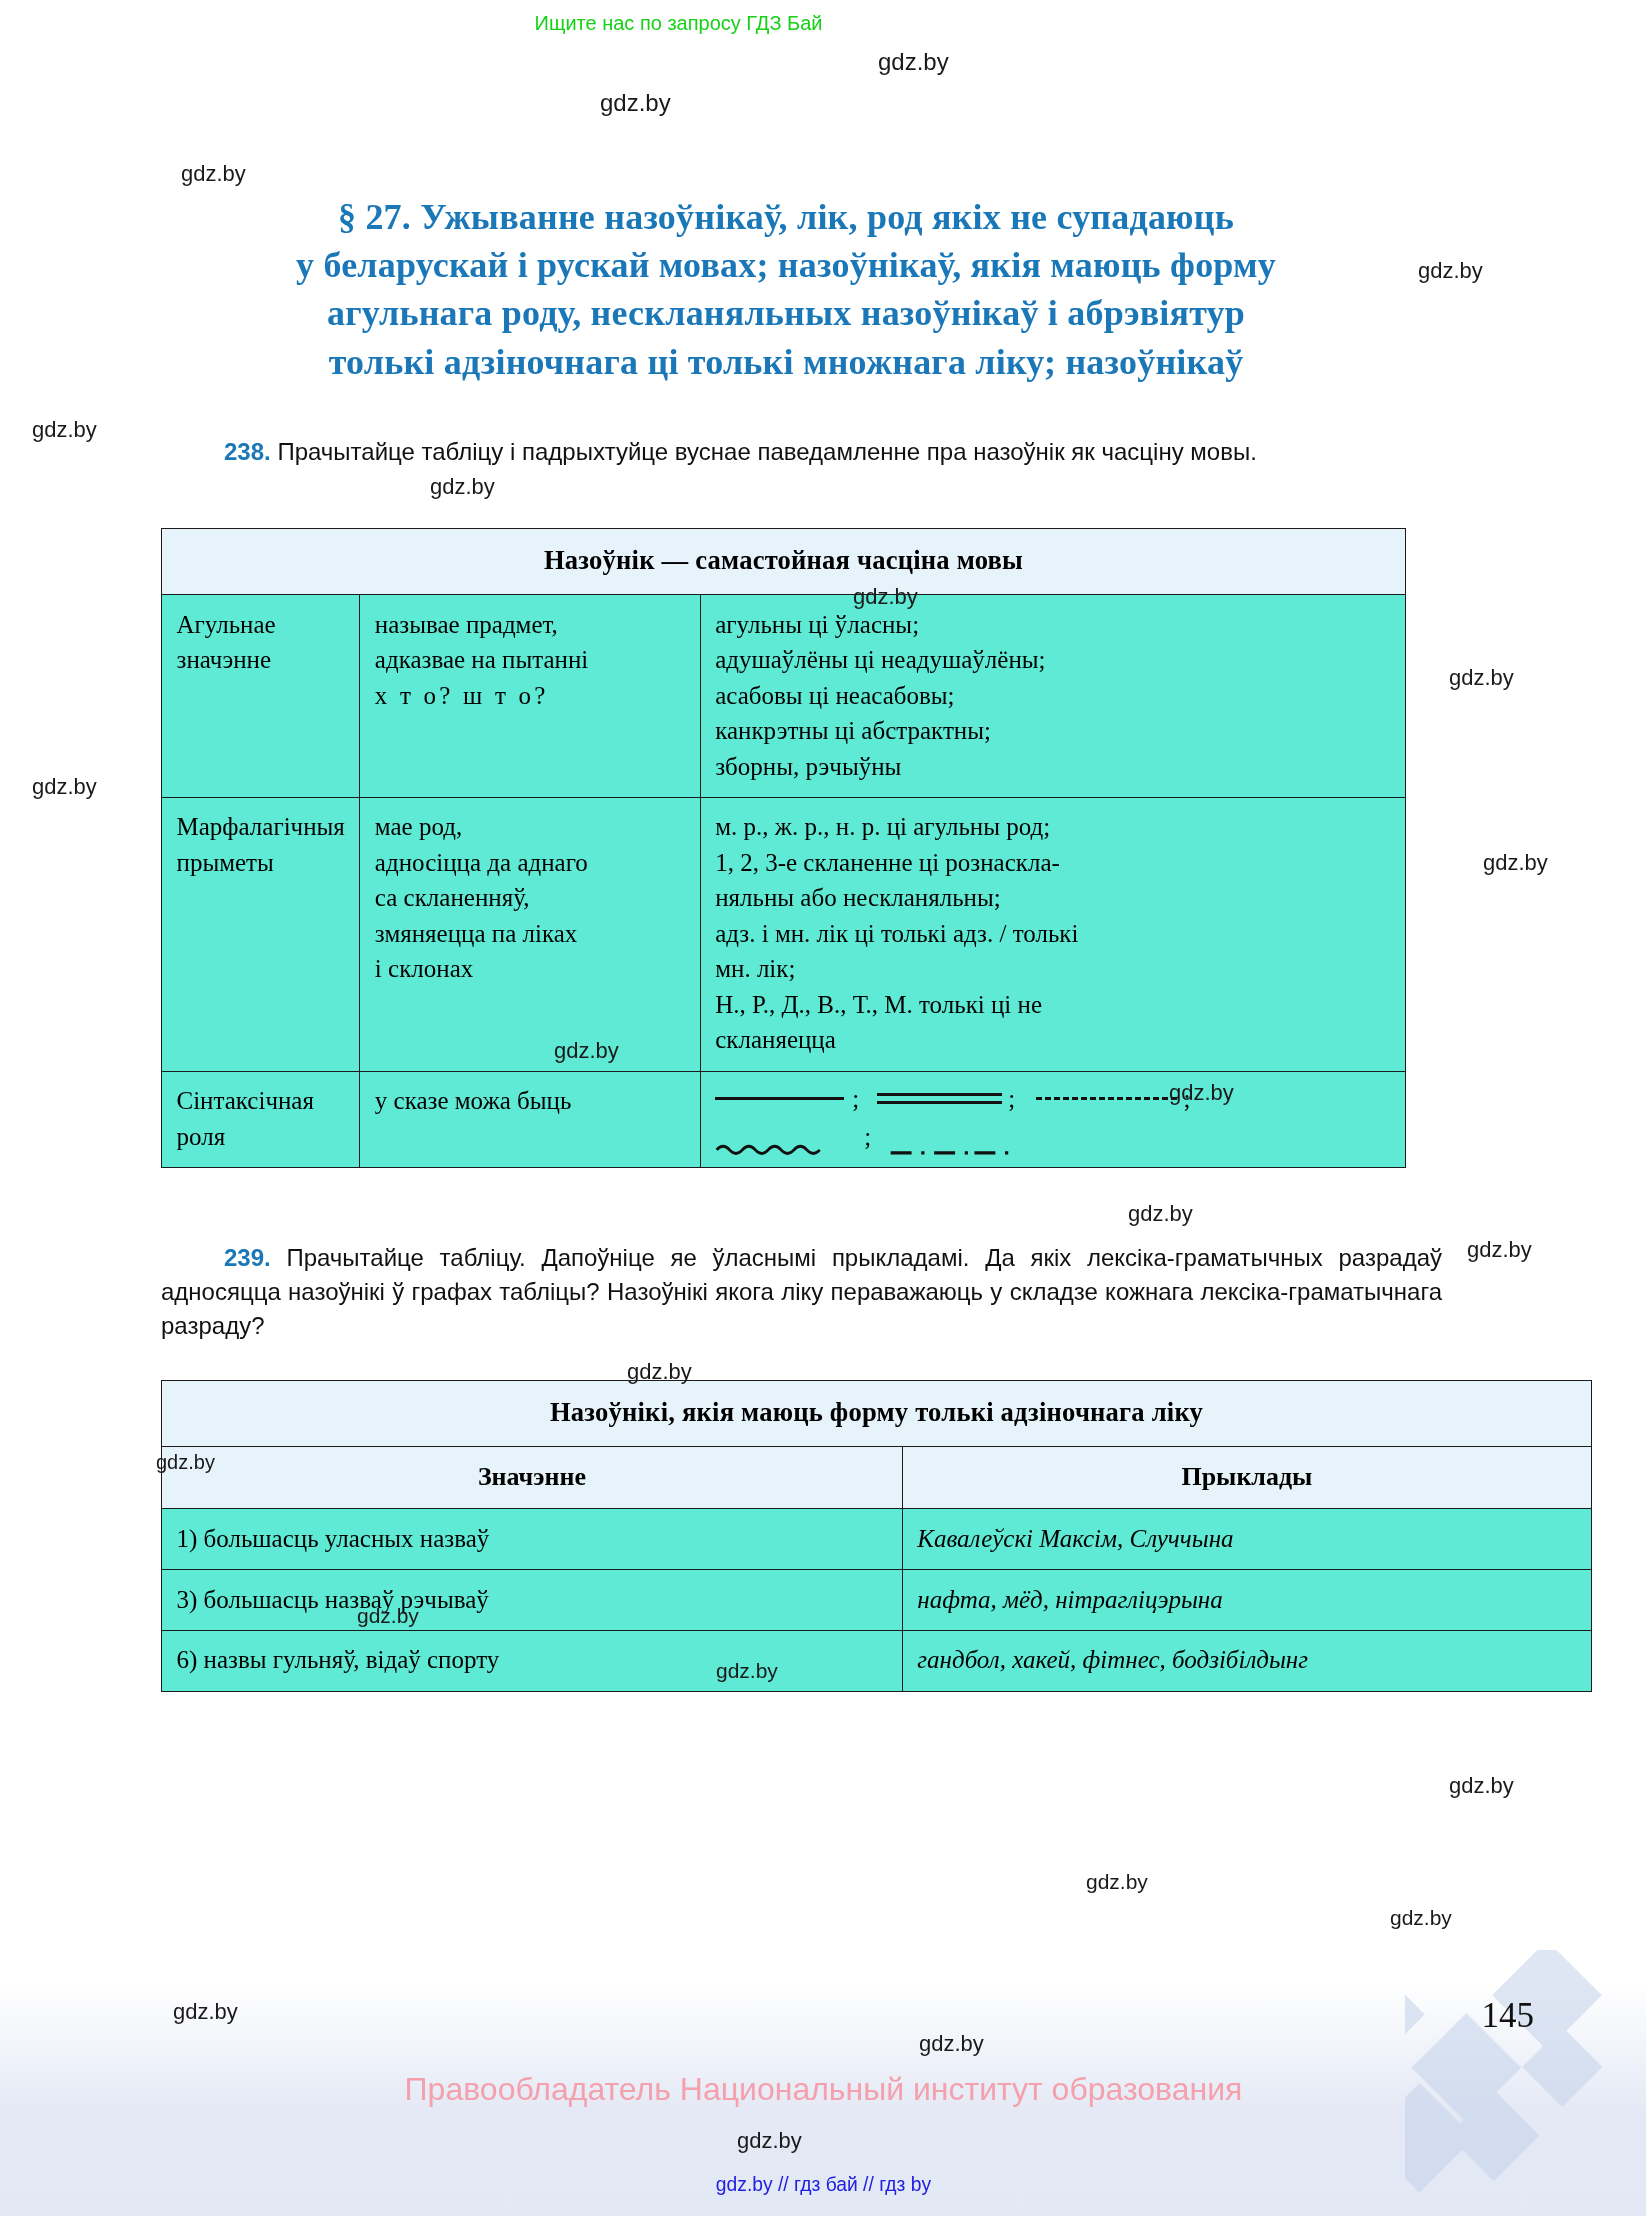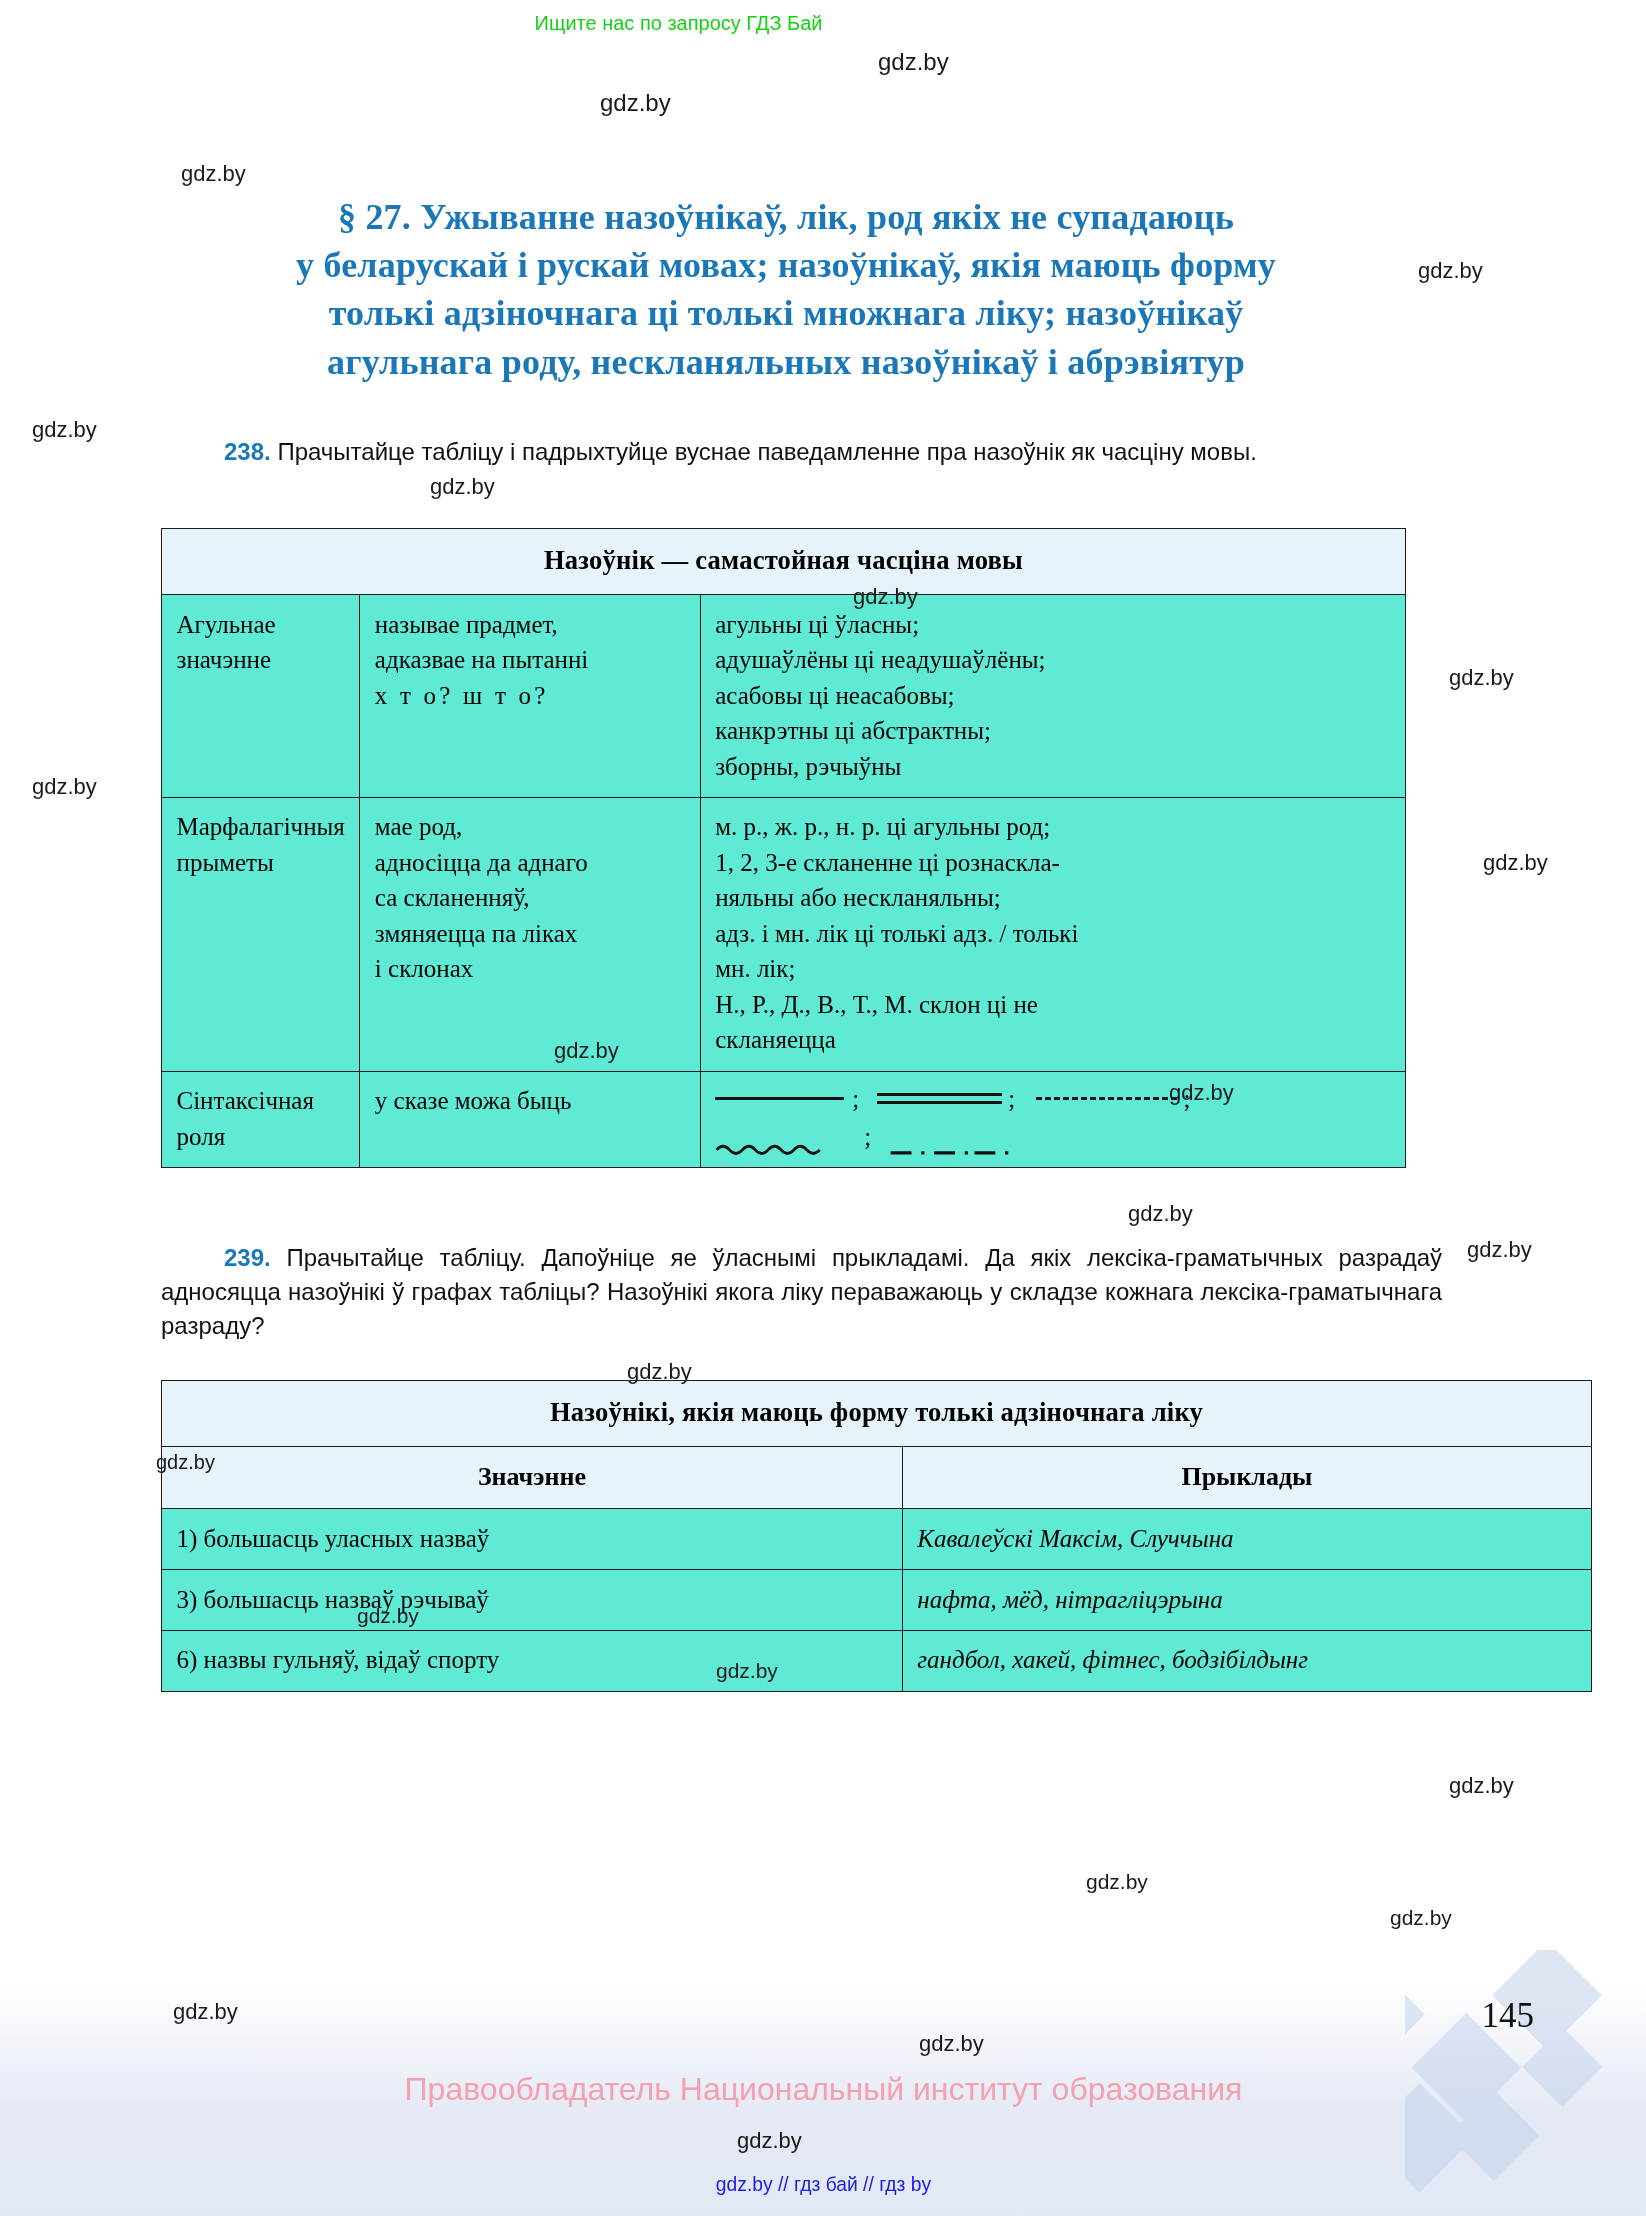--- a/index.html
+++ b/index.html
@@ -198,22 +198,22 @@
 
 <div id="top-banner">
   <span class="bnr">Ищите нас по запросу ГДЗ Бай</span>
 </div>
 
 <div id="page">
 
   <div id="section-heading">
     <span class="ln l1">§ 27. Ужыванне назоўнікаў, лік, род якіх не супадаюць</span>
     <span class="ln">у беларускай і рускай мовах; назоўнікаў, якія маюць форму</span>
+    <span class="ln">агульнага роду, нескланяльных назоўнікаў і абрэвіятур</span>
     <span class="ln">толькі адзіночнага ці толькі множнага ліку; назоўнікаў</span>
-    <span class="ln">агульнага роду, нескланяльных назоўнікаў і абрэвіятур</span>
   </div>
 
   <div class="exercise-intro" id="ex238-intro">
     <span class="exnum">238.</span><span> Прачытайце табліцу і падрыхтуйце вуснае паведамленне пра назоўнік як часціну мовы.</span>
   </div>
 
   <table class="book" id="table-238">
     <tbody>
         <tr>
       <th class="tbl-title" colspan="3">Назоўнік — самастойная часціна мовы</th>
@@ -247,21 +247,21 @@
         <span class="cellline">са скланенняў,</span>
         <span class="cellline">змяняецца па ліках</span>
         <span class="cellline">і склонах</span>
       </td>
       <td class="c3">
         <span class="cellline">м. р., ж. р., н. р. ці агульны род;</span>
         <span class="cellline">1, 2, 3-е скланенне ці рознаскла-</span>
         <span class="cellline">няльны або нескланяльны;</span>
         <span class="cellline">адз. і мн. лік ці толькі адз. / толькі</span>
         <span class="cellline">мн. лік;</span>
-        <span class="cellline">Н., Р., Д., В., Т., М. склон ці не</span>
+        <span class="cellline">Н., Р., Д., В., Т., М. толькі ці не</span>
         <span class="cellline">скланяецца</span>
       </td>
     </tr>
     <tr>
       <td class="c1 lbl">
         <span class="cellline">Сінтаксічная</span>
         <span class="cellline">роля</span>
       </td>
       <td class="c2">
         <span class="cellline">у сказе можа быць</span>

